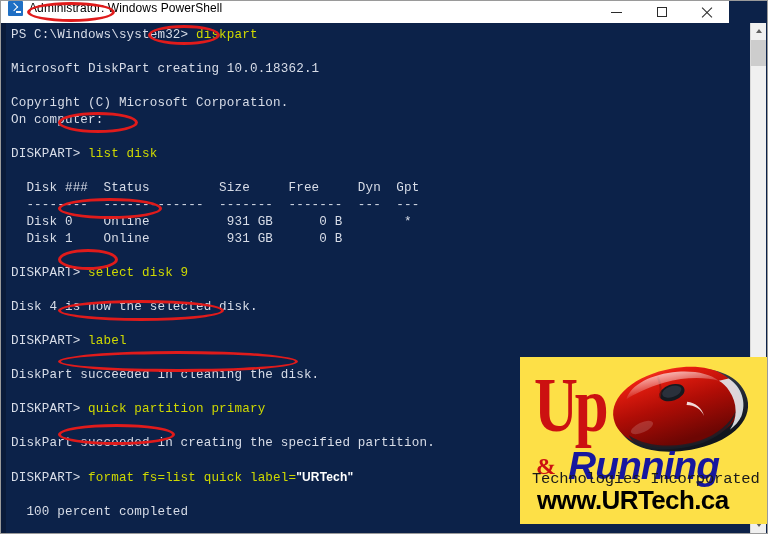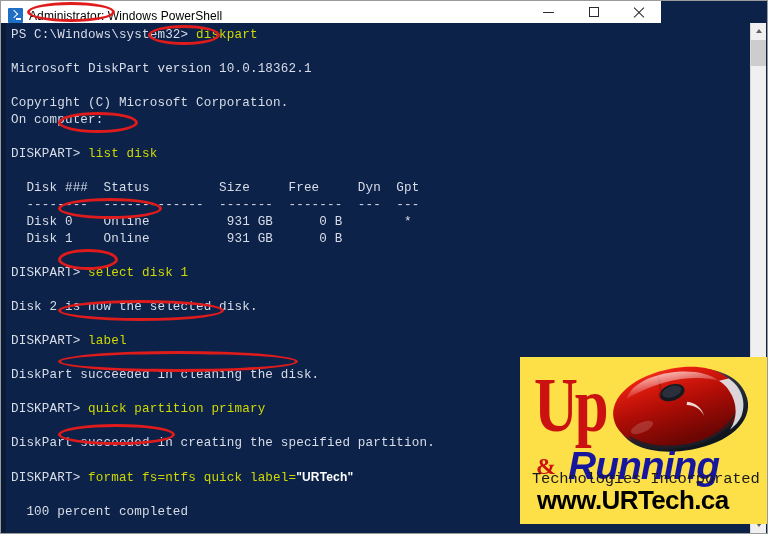--- a/index.html
+++ b/index.html
@@ -22,25 +22,25 @@
     box-sizing: border-box;
     border: 1px solid #9a9a9a;
     background: #0c2249;
     overflow: hidden;
   }
 
   
   #titlebar {
     position: absolute;
     left: 0; top: 0;
-    width: 660px;
+    width: 728px;
     height: 22px;
     background: #ffffff;
     display: flex;
-    align-items: flex-end;
+    align-items: flex-start;
     box-sizing: border-box;
   }
   #ps-icon {
     width: 15px;
     height: 15px;
     margin-left: 7px;
     margin-right: 6px;
     background: #1f6fc4;
     border-radius: 1px;
     position: relative;
@@ -281,45 +281,45 @@
       <div class="glyph-max"></div>
     </div>
     <div class="winbtn" id="btn-close">
       <div class="glyph-close"></div>
     </div>
   </div>
 
   <div id="console">
 <pre id="console-text"><span>PS C:\Windows\system32&gt; </span><span class="cmd">diskpart</span>
 
-<span>Microsoft DiskPart version 10.0.18362.1</span>
+<span>Microsoft DiskPart creating 10.0.18362.1</span>
 
 <span>Copyright (C) Microsoft Corporation.</span>
 <span>On computer:</span>
 
 <span>DISKPART&gt; </span><span class="cmd">list disk</span>
 
 <span>  Disk ###  Status         Size     Free     Dyn  Gpt</span>
 <span>  --------  -------------  -------  -------  ---  ---</span>
 <span>  Disk 0    Online          931 GB      0 B        *</span>
 <span>  Disk 1    Online          931 GB      0 B</span>
 
-<span>DISKPART&gt; </span><span class="cmd">select disk 1</span>
-
-<span>Disk 2 is now the selected disk.</span>
+<span>DISKPART&gt; </span><span class="cmd">select disk 9</span>
+
+<span>Disk 4 is now the selected disk.</span>
 
 <span>DISKPART&gt; </span><span class="cmd">label</span>
 
 <span>DiskPart succeeded in cleaning the disk.</span>
 
 <span>DISKPART&gt; </span><span class="cmd">quick partition primary</span>
 
 <span>DiskPart succeeded in creating the specified partition.</span>
 
-<span>DISKPART&gt; </span><span class="cmd">format fs=ntfs quick label=</span><span class="label-val">"URTech"</span>
+<span>DISKPART&gt; </span><span class="cmd">format fs=list quick label=</span><span class="label-val">"URTech"</span>
 
 <span>  100 percent completed</span>
 
 
 
 
 
 
 
 </pre>

